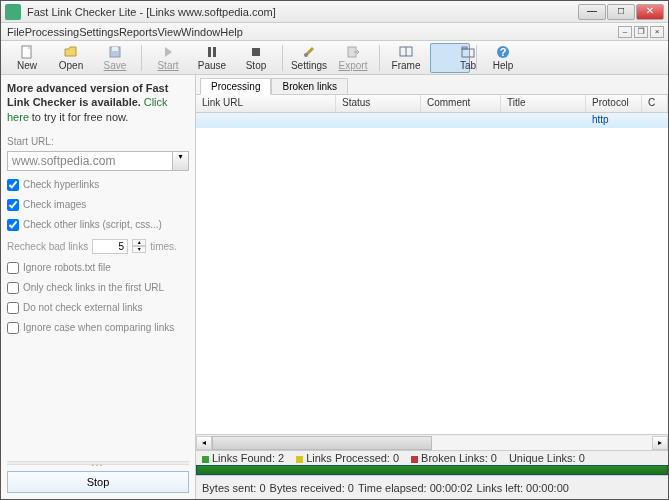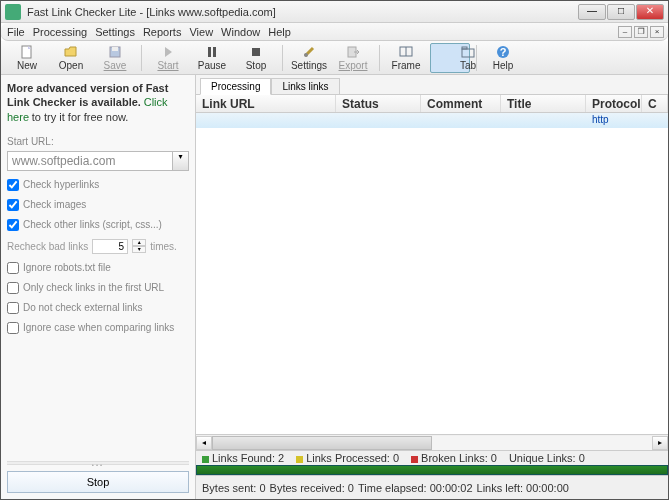--- a/index.html
+++ b/index.html
@@ -3,21 +3,21 @@
 <meta charset="utf-8">
 <style>
 * { box-sizing: border-box; margin: 0; padding: 0; font-family: "Segoe UI", Tahoma, sans-serif; font-size: 11px; }
 body { background: #fff; width: 669px; height: 500px; overflow: hidden; display: flex; flex-direction: column; border: 1px solid #555; }
 .titlebar { height: 22px; background: linear-gradient(#f8f8f8, #e8e8e8); display: flex; align-items: center; padding: 0 4px; border-bottom: 1px solid #ccc; }
 .titlebar .icon-box { width: 16px; height: 16px; background: #4a7; border-radius: 2px; margin-right: 6px; }
 .titlebar .title { flex: 1; color: #333; }
 .titlebar .winbtns { display: flex; gap: 1px; }
 .titlebar .winbtn { width: 28px; height: 16px; background: linear-gradient(#f0f0f0,#d8d8d8); border: 1px solid #aaa; border-radius: 2px; text-align: center; line-height: 12px; font-size: 10px; cursor: pointer; }
 .titlebar .winbtn.close { background: linear-gradient(#e88,#c33); color: #fff; }
-.menubar { height: 18px; background: linear-gradient(#f8f8f8,#ececec); display: flex; align-items: center; padding: 0 6px; gap: 8px; border-bottom: 1px solid #ccc; position: relative; border-radius: 7px; }
+.menubar { height: 18px; background: linear-gradient(#f8f8f8,#ececec); display: flex; align-items: center; padding: 0 6px; gap: 0; border-bottom: 1px solid #ccc; position: relative; }
 .menubar span { color: #333; cursor: pointer; }
 .menubar .mdi-btns { position: absolute; right: 4px; display: flex; gap: 2px; }
 .menubar .mdi-btns span { width: 14px; height: 12px; border: 1px solid #aaa; font-size: 8px; text-align: center; line-height: 10px; cursor: pointer; }
 .toolbar { height: 34px; background: linear-gradient(#fafafa,#e8e8e8); display: flex; align-items: center; padding: 2px 6px; gap: 4px; border-bottom: 1px solid #ccc; }
 .tbtn { display: flex; flex-direction: column; align-items: center; width: 40px; height: 30px; justify-content: center; cursor: pointer; border-radius: 2px; }
 .tbtn .ticon { width: 16px; height: 16px; display: flex; align-items: center; justify-content: center; }
 .tbtn .tlabel { font-size: 10px; color: #333; }
 .tbtn.disabled .tlabel { color: #999; text-decoration: underline; }
 .tbtn.active { background: #cfe3f7; border: 1px solid #7ab; padding-left: 36px; }
 .sep { width: 1px; height: 26px; background: #ccc; margin: 0 2px; }
@@ -41,21 +41,21 @@
 .leftpane .spacer { flex: 1; }
 .splitter { height: 4px; background: #eee; cursor: ns-resize; border-top: 1px solid #ddd; border-bottom: 1px solid #ddd; display: flex; justify-content: center; }
 .splitter::after { content: "•••"; color: #aaa; font-size: 6px; letter-spacing: 2px; }
 .stopbtn { height: 22px; border: 1px solid #a8bccf; background: linear-gradient(#fafcff,#e8f0f8); text-align: center; line-height: 20px; cursor: pointer; margin-top: 2px; }
 .rightpane { flex: 1; display: flex; flex-direction: column; background: #fff; }
 .tabs { height: 20px; display: flex; align-items: flex-end; padding-left: 4px; gap: 0; background: #f4f4f4; border-bottom: 1px solid #ccc; }
 .tab { padding: 2px 10px; border: 1px solid #ccc; border-bottom: none; background: #f0f0f0; font-size: 10px; cursor: pointer; position: relative; }
 .tab.active { background: #fff; border-bottom: 1px solid #fff; margin-bottom: -1px; }
 .grid { flex: 1; overflow: hidden; display: flex; flex-direction: column; }
 .gridhead { height: 18px; display: flex; background: linear-gradient(#fcfcfc,#ececec); border-bottom: 1px solid #ccc; }
-.gridhead .col { border-right: 1px solid #ddd; padding: 2px 6px; font-size: 12px; color: #333; font-weight: bold; }
+.gridhead .col { border-right: 1px solid #ddd; padding: 2px 6px; font-size: 10px; color: #333; }
 .gridbody { flex: 1; overflow: auto; position: relative; }
 .row { display: flex; height: 15px; }
 .row.selected { background: linear-gradient(#eaf4fb,#d5ecfa); }
 .row .cell { padding: 1px 6px; font-size: 10px; color: #333; }
 .row .cell.link { color: #0645ad; }
 .hscroll { height: 16px; background: #f0f0f0; border-top: 1px solid #ccc; display: flex; align-items: center; }
 .hscroll .arrow { width: 16px; height: 14px; border: 1px solid #ccc; background: linear-gradient(#fff,#e0e0e0); text-align: center; font-size: 8px; line-height: 12px; cursor: pointer; }
 .hscroll .track { flex: 1; height: 14px; background: #f4f4f4; position: relative; }
 .hscroll .thumb { position: absolute; left: 0; width: 50%; height: 100%; background: linear-gradient(#e8e8e8,#d0d0d0); border: 1px solid #bbb; cursor: pointer; }
 .statusbar1 { height: 15px; background: #f0f0f0; border-top: 1px solid #ccc; display: flex; align-items: center; padding: 0 6px; gap: 12px; font-size: 10px; color: #333; }
@@ -248,21 +248,21 @@
         <label>Ignore case when comparing links</label>
       </div>
     <div class="spacer"></div>
     <div class="splitter"></div>
     <div class="stopbtn">Stop</div>
   </div>
 
   <div class="rightpane">
     <div class="tabs">
       <div class="tab active">Processing</div>
-      <div class="tab">Links links</div>
+      <div class="tab">Broken links</div>
     </div>
     <div class="grid">
       <div class="gridhead">
         <div class="col" style="width:140px">Link URL</div>
         <div class="col" style="width:85px">Status</div>
         <div class="col" style="width:80px">Comment</div>
         <div class="col" style="width:85px">Title</div>
         <div class="col" style="width:56px">Protocol</div>
         <div class="col" style="flex:1">C</div>
       </div>

